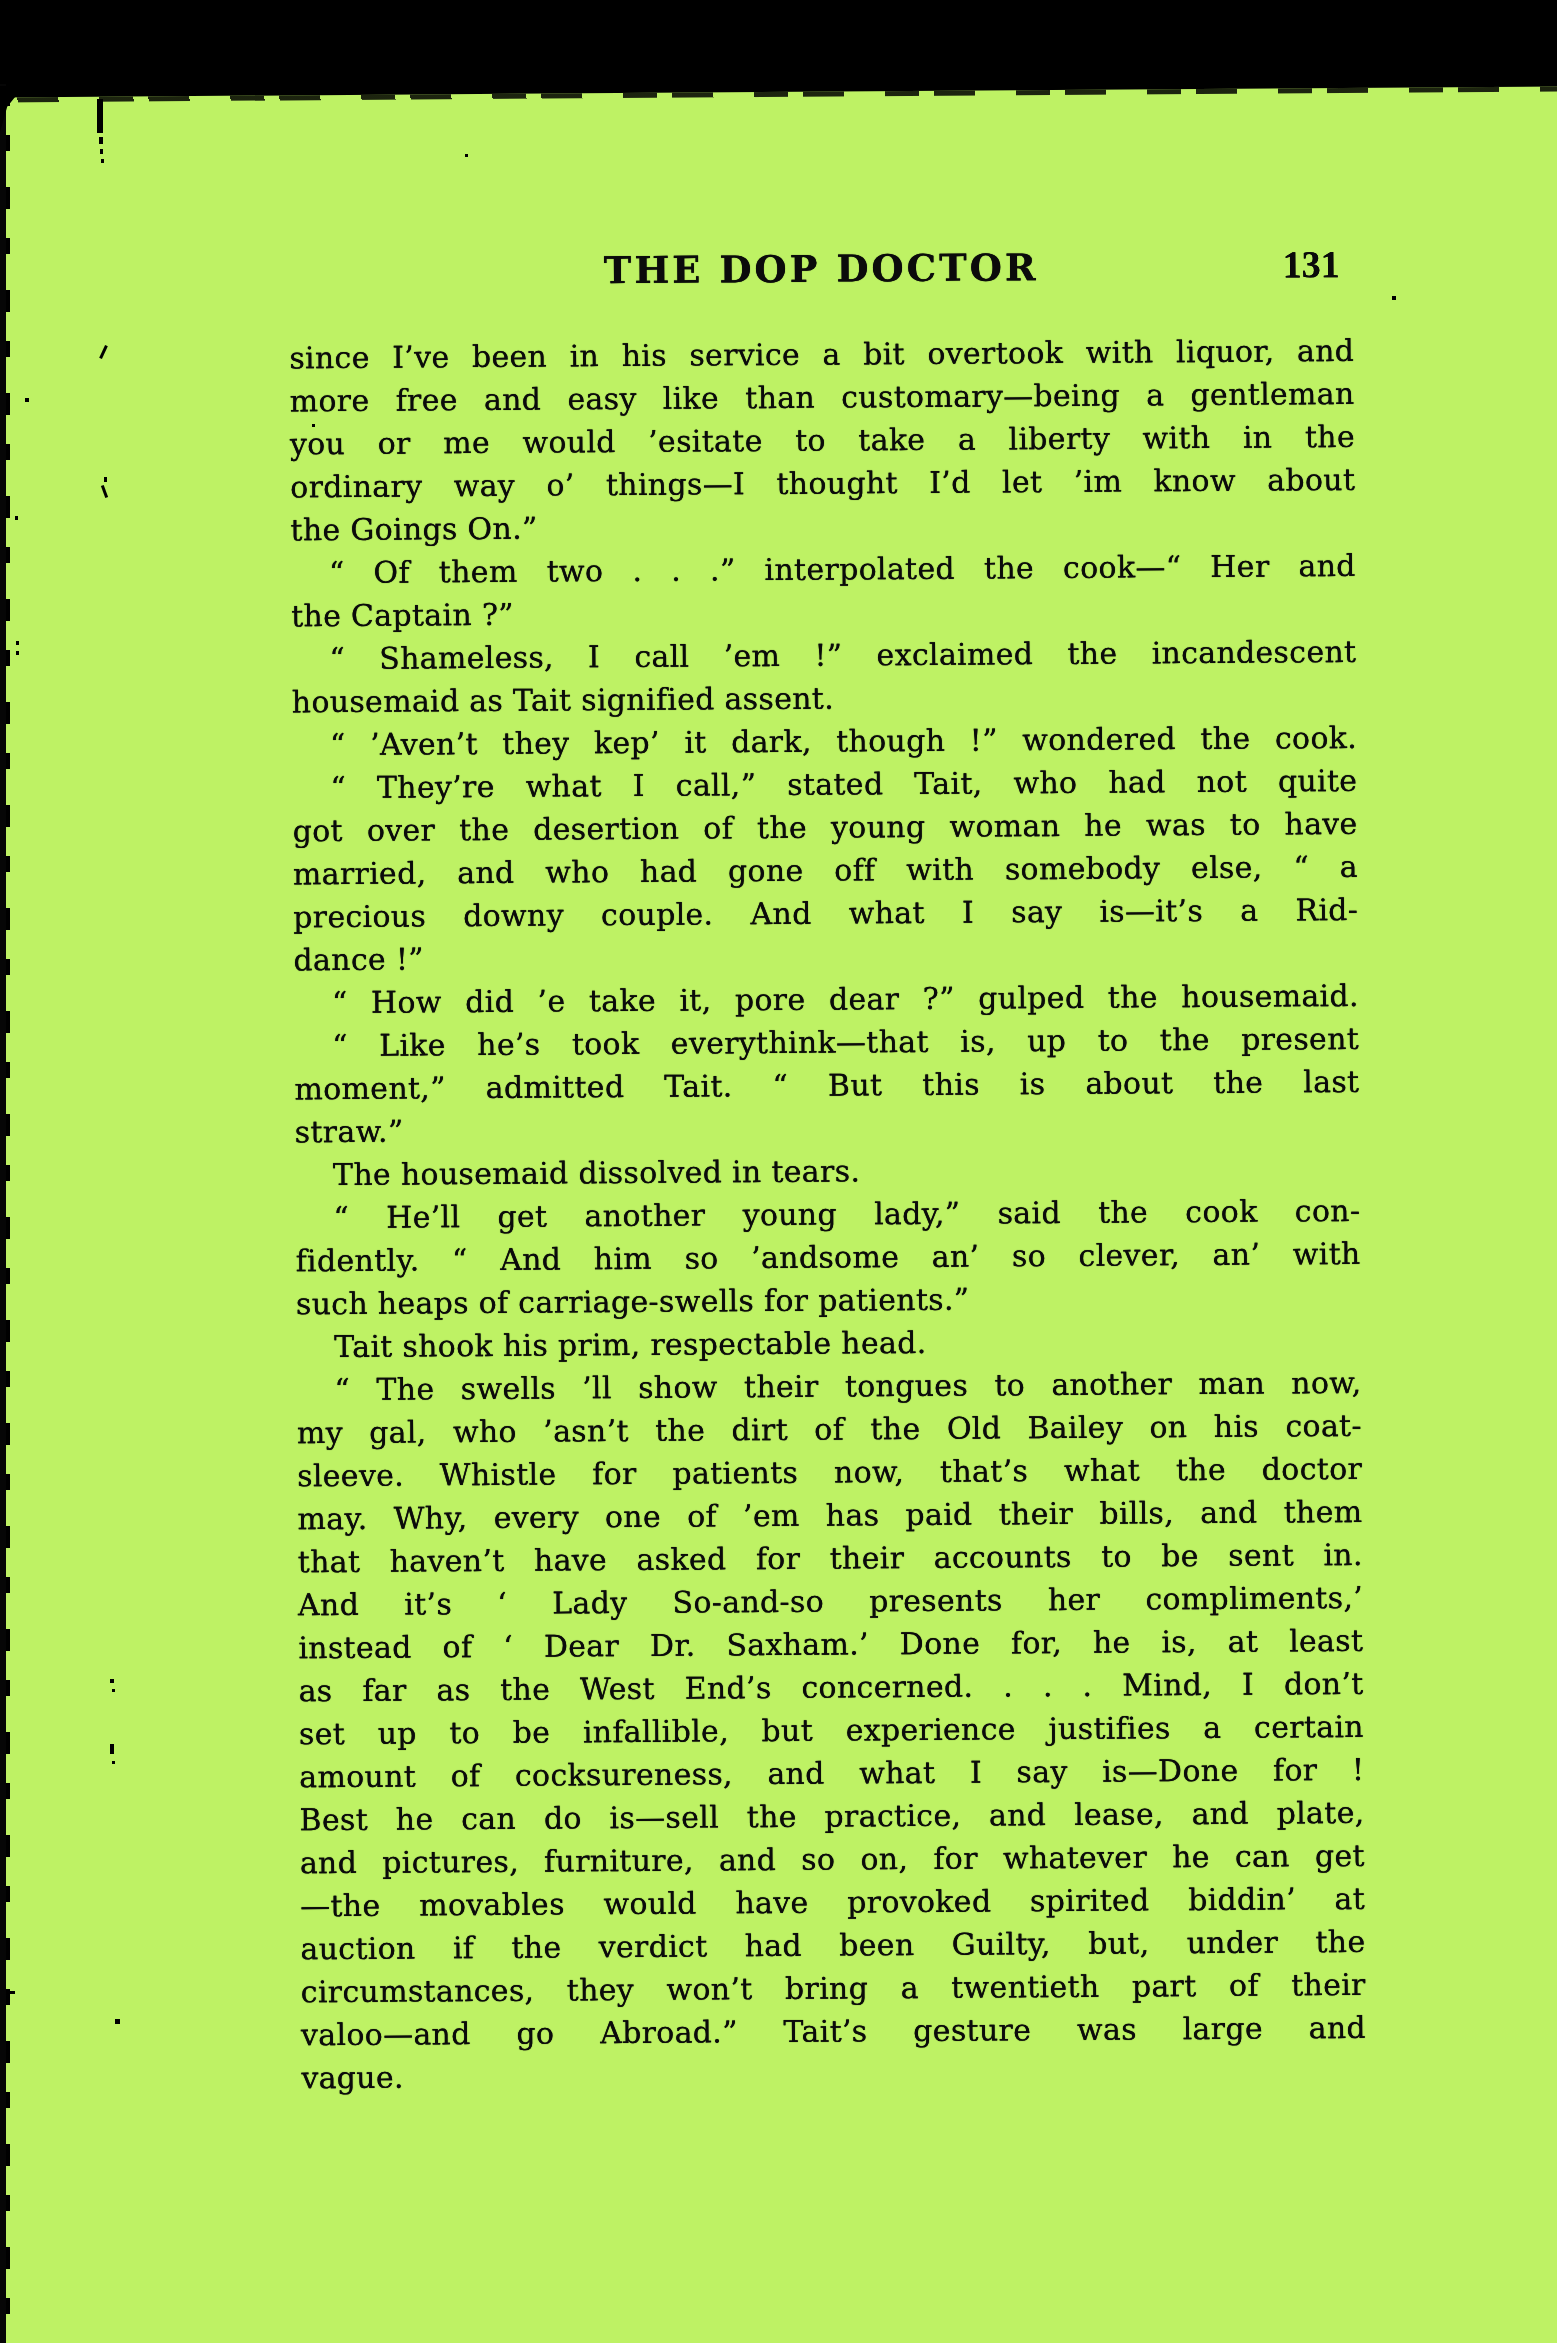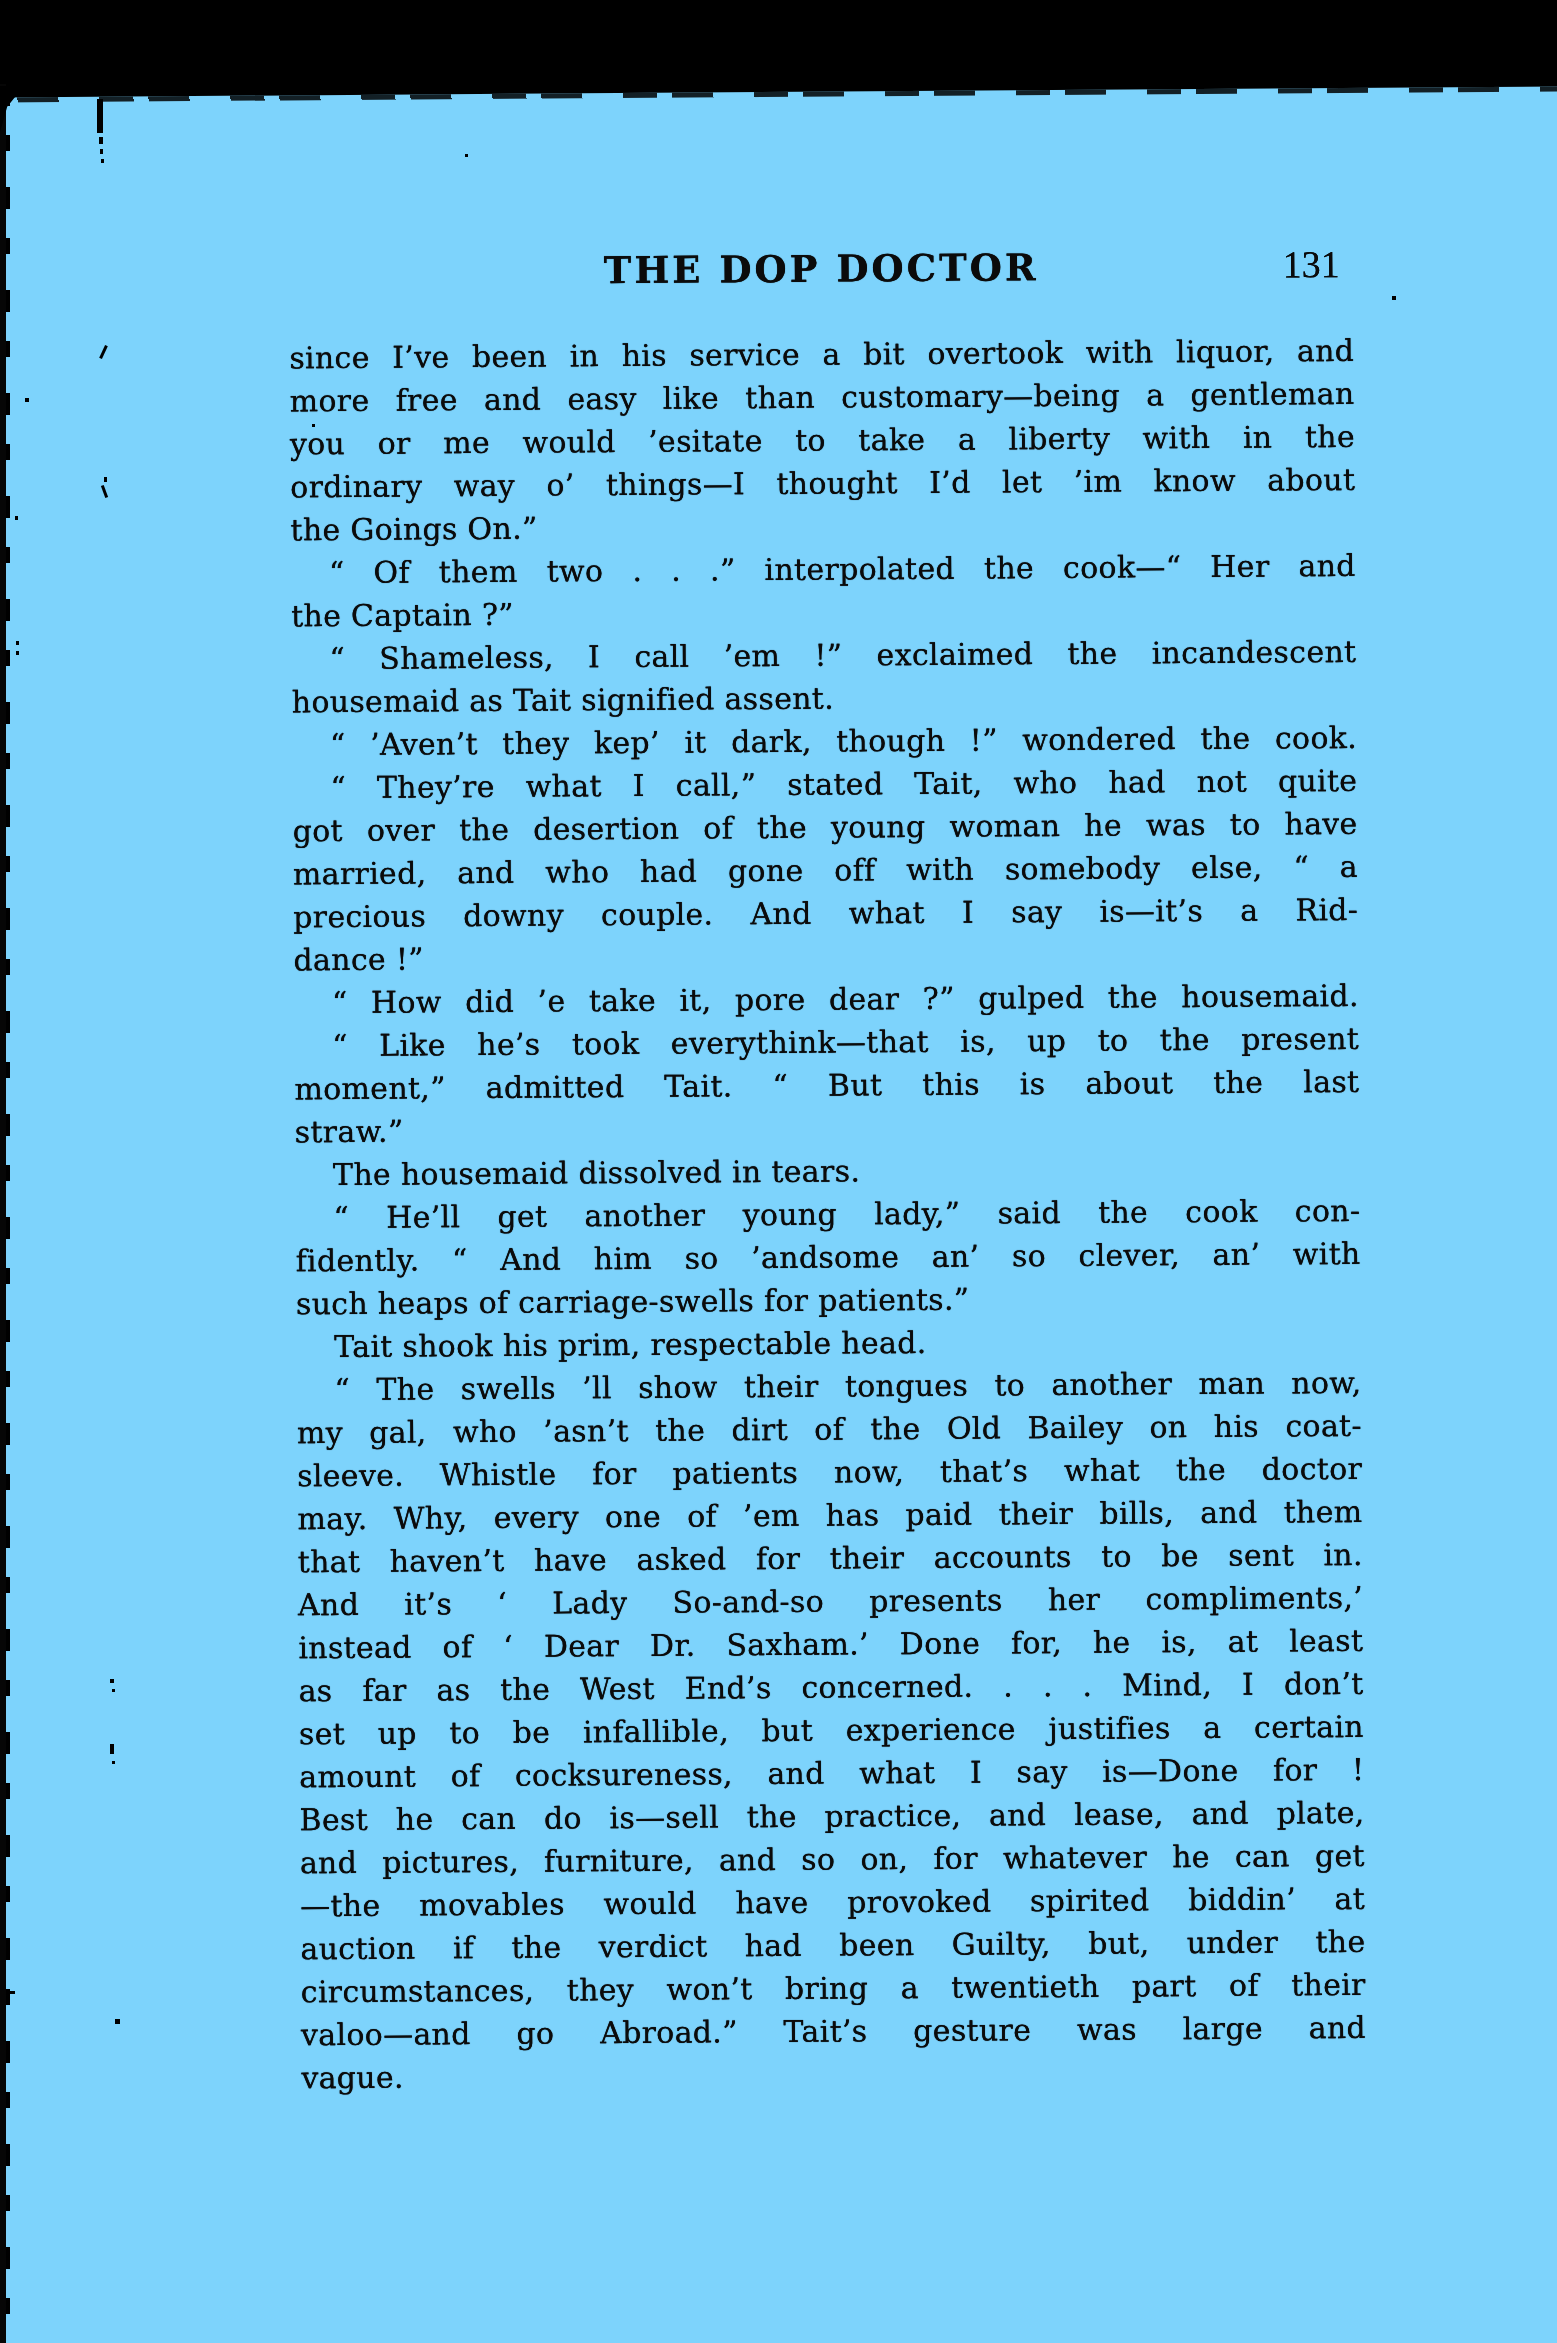--- a/index.html
+++ b/index.html
@@ -1,19 +1,19 @@
 <!DOCTYPE html>
 <html><head>
 <meta charset="utf-8">
 <style>
   html,body { margin:0; padding:0; background:#444; }
   .scan {
     position:relative;
     width:1557px; height:2343px;
-    background:#7dd3fc;
+    background:#bef264;
     overflow:hidden;
     font-family:"DejaVu Serif","Liberation Serif",serif;
     color:#0b0b0b;
   }
   
   .rotor { position:absolute; inset:0; transform:rotate(-0.4deg); transform-origin:50% 50%; }
 
   
   .top-bar { position:absolute; left:-24px; right:-24px; top:-22px; height:114px; background:#000; }
   .top-bar::after {
@@ -31,21 +31,21 @@
   .corner-blotch { position:absolute; left:0; top:86px; width:24px; height:46px; background:#000;
     clip-path:polygon(0 0,100% 0,30% 45%,0 100%); }
 
   
   .header-row { position:absolute; left:295px; top:243px; width:1065px; height:52px; }
   .page-title {
     text-align:center; font-size:37px; font-weight:bold; letter-spacing:3px;
     line-height:52px; text-shadow:0 0 0.7px #000;
   }
   .page-number {
-    position:absolute; right:14px; top:0; font-size:38px; font-weight:normal;
+    position:absolute; right:14px; top:0; font-size:38px; font-weight:bold;
     font-family:"Liberation Serif",serif; line-height:50px; text-shadow:0 0 0.6px #000;
   }
 
   
   .text-column { position:absolute; left:295px; top:333px; width:1065px; font-size:30px; letter-spacing:0.3px; text-shadow:0 0 0.8px #000; }
   .ln { height:43px; line-height:43px; text-align:left; }
   .ln.j { text-align:justify; text-align-last:justify; }
   .ln.ind { text-indent:38px; }
 
   

